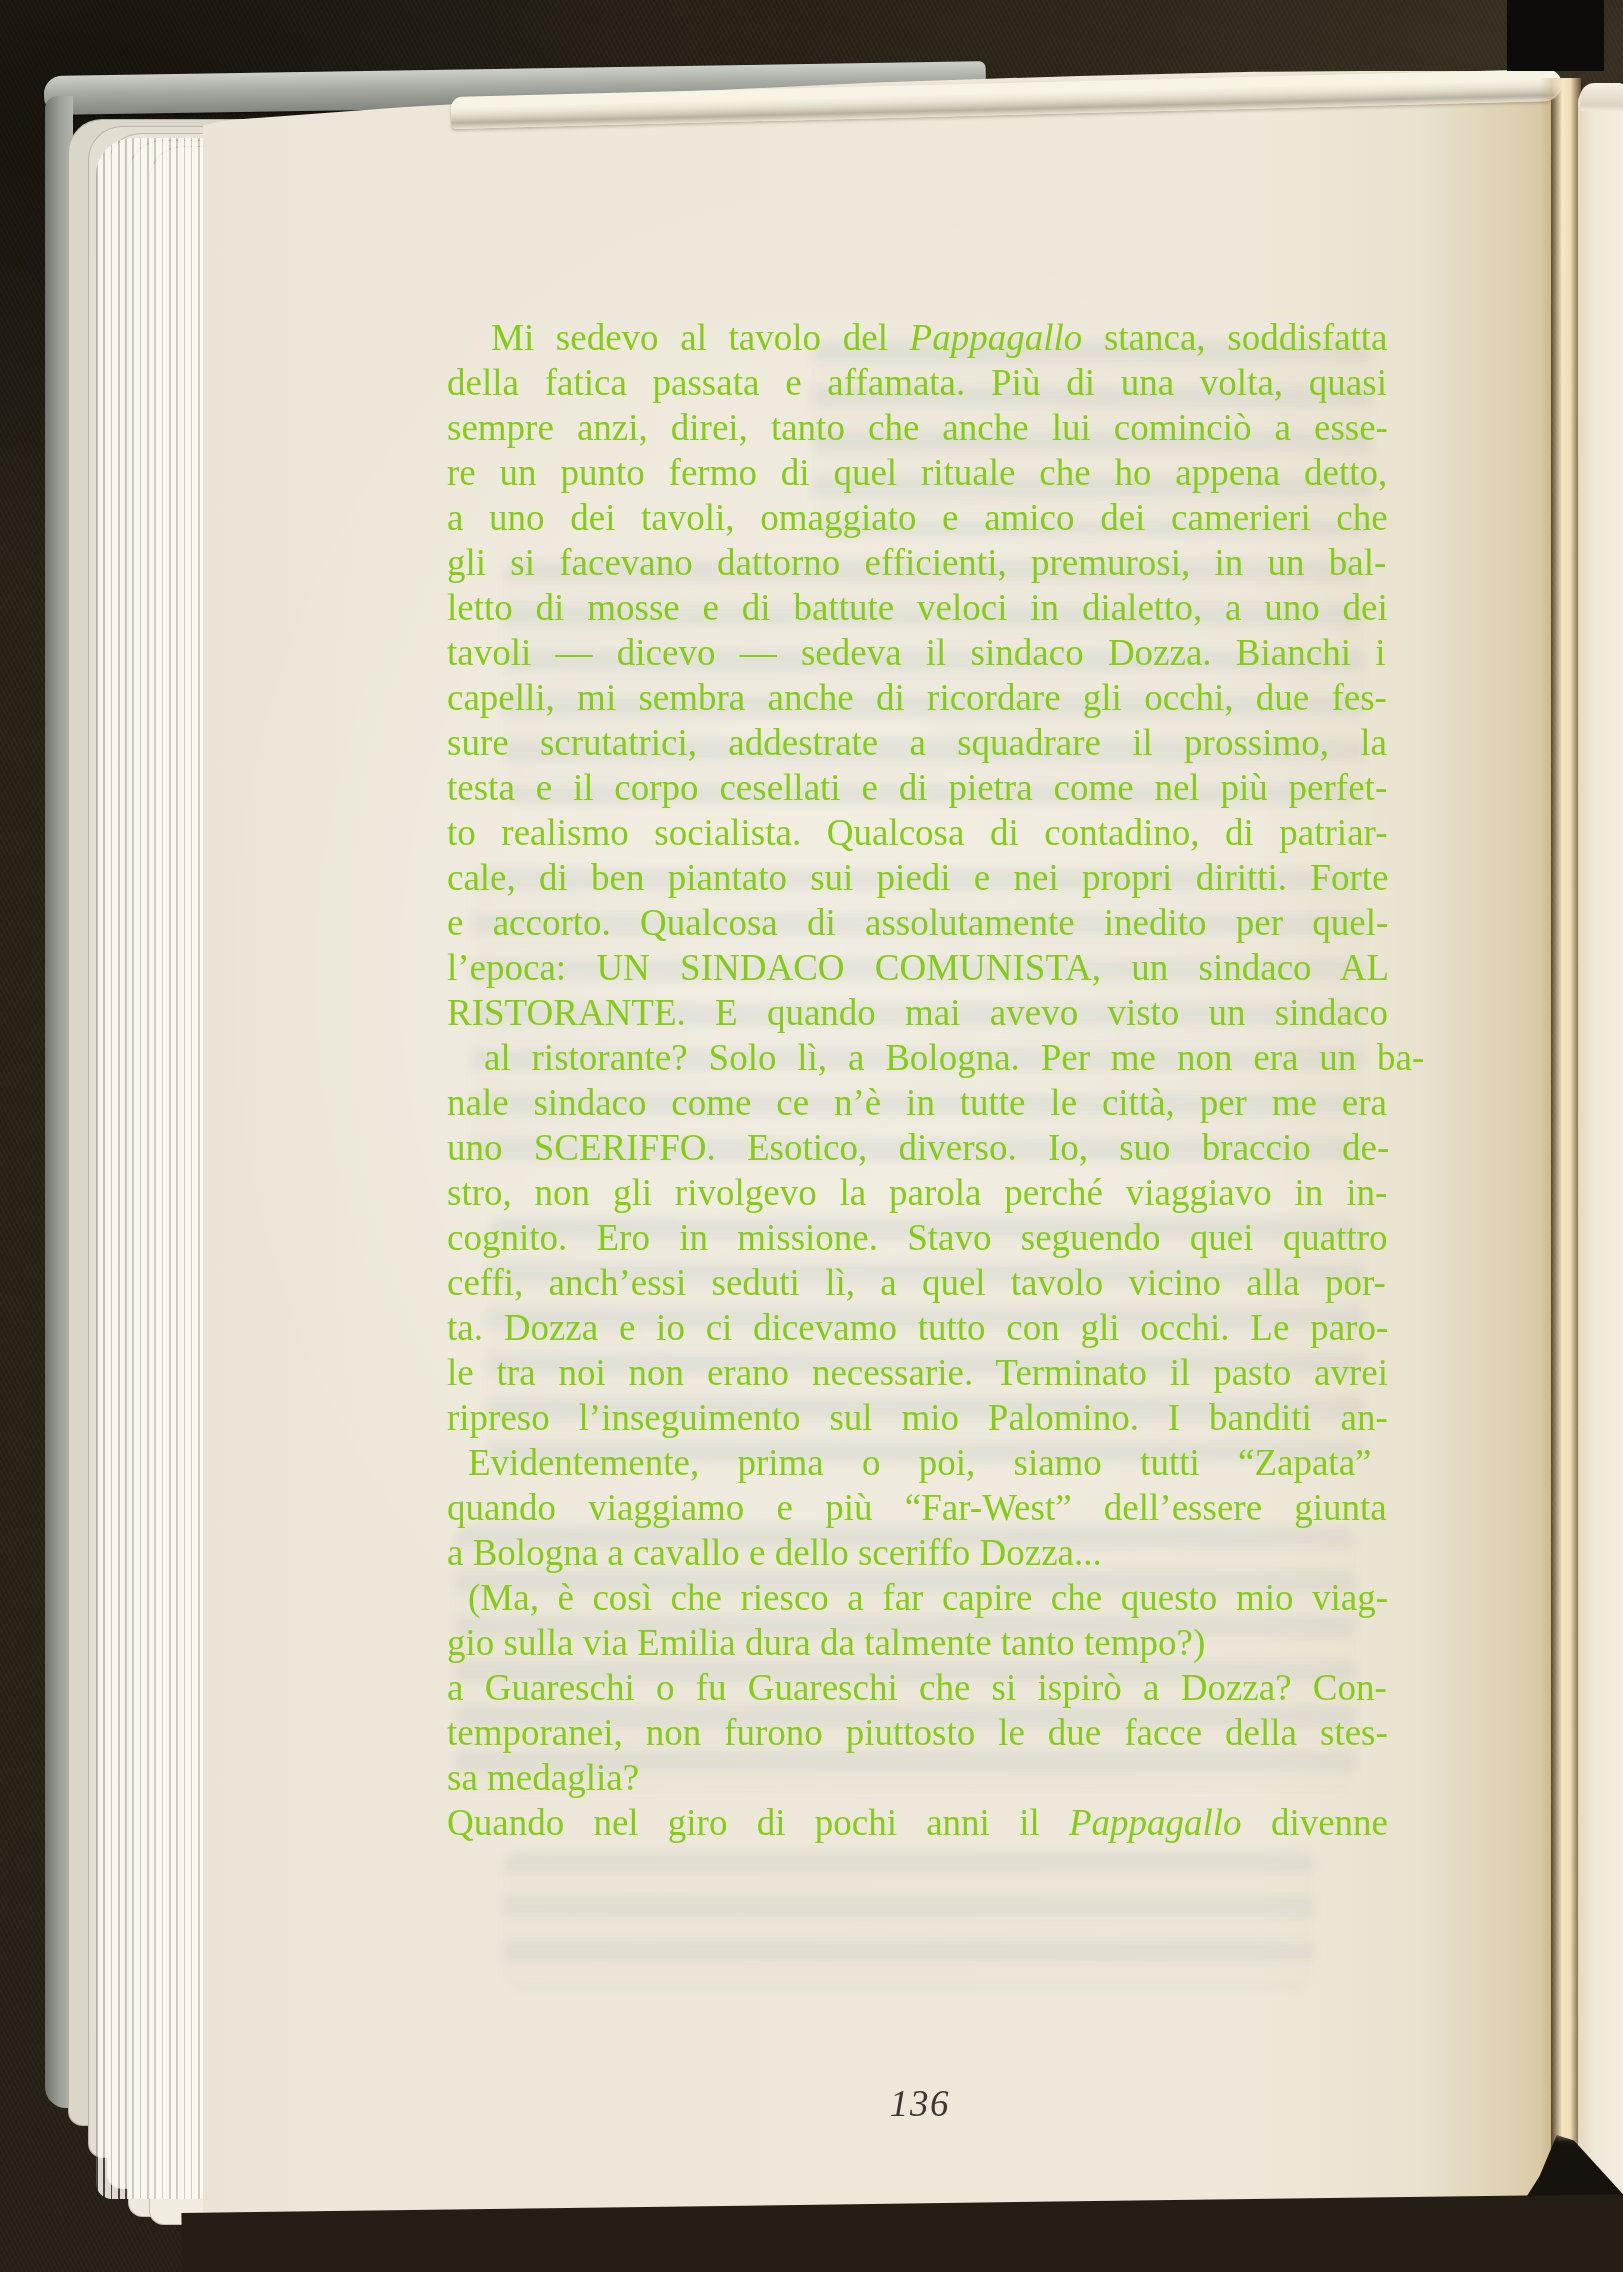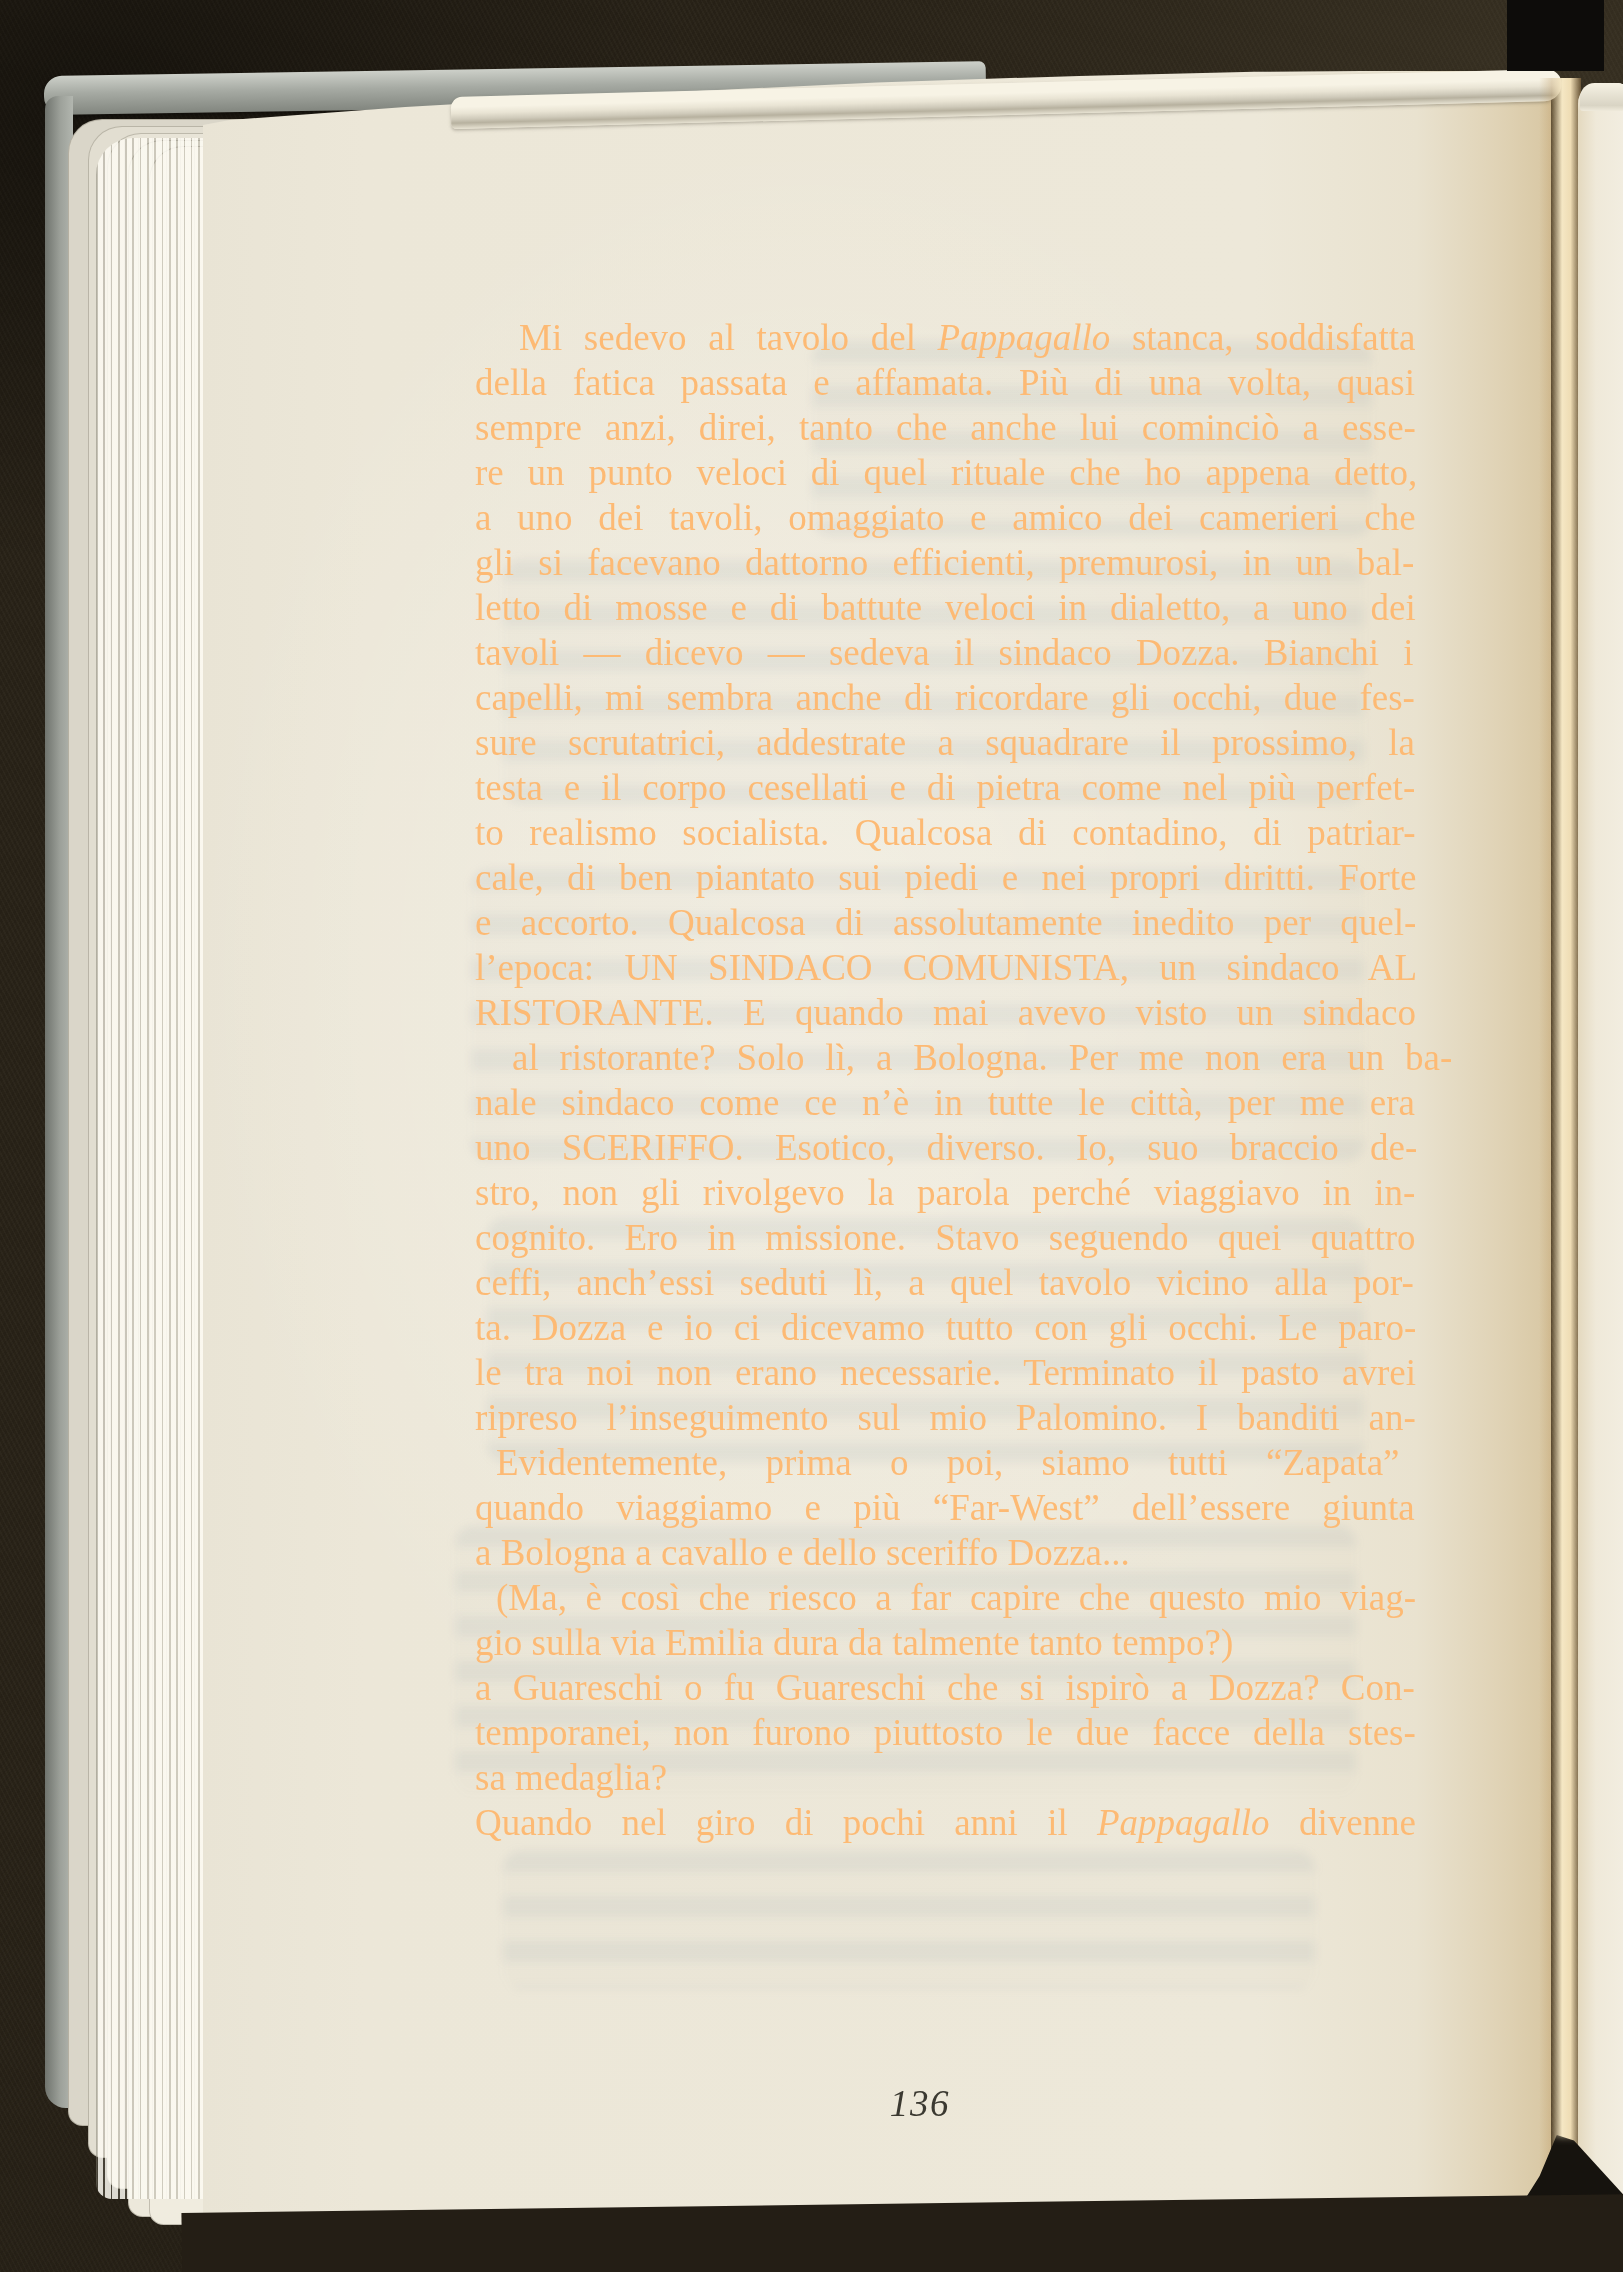--- a/index.html
+++ b/index.html
@@ -90,22 +90,22 @@
     background:repeating-linear-gradient(180deg, rgba(124,142,158,.105) 0 21px, rgba(124,142,158,.015) 21px 45px);
   }
   .g1{left:812px;top:341px;width:560px;height:195px;}
   .g2{left:503px;top:560px;width:861px;height:244px;}
   .g3{left:471px;top:869px;width:893px;height:292px;}
   .g4{left:487px;top:1218px;width:877px;height:244px;}
   .g5{left:455px;top:1526px;width:901px;height:268px;}
   .g6{left:503px;top:1851px;width:812px;height:138px;}
   
   .text-block{
-    position:absolute;left:475px;top:315px;width:930px;
-    font-size:37px;line-height:45px;color:#fdba74;
+    position:absolute;left:447px;top:315px;width:930px;
+    font-size:37px;line-height:45px;color:#84cc16;
   }
   .line{white-space:nowrap;}
   .line .it{font-style:italic;}
   .indent-wide{text-indent:44px;}
   .indent-narrow{text-indent:21px;}
   .page-number{
     position:absolute;left:455px;top:2082px;width:930px;text-align:center;
     font-style:italic;font-size:37px;color:#3b3931;letter-spacing:1.6px;
   }
 </style>
@@ -136,21 +136,21 @@
   <div class="ghost g2"></div>
   <div class="ghost g3"></div>
   <div class="ghost g4"></div>
   <div class="ghost g5"></div>
   <div class="ghost g6"></div>
 
   <div class="text-block">
       <div class="line indent-wide"><span class="ln" style="word-spacing: 12.4px;"><span>Mi sedevo al tavolo del </span><span class="it">Pappagallo</span><span> stanca, soddisfatta</span></span></div>
       <div class="line"><span class="ln" style="word-spacing: 16.5px;"><span>della fatica passata e affamata. Più di una volta, quasi</span></span></div>
       <div class="line"><span class="ln" style="word-spacing: 13.8px;"><span>sempre anzi, direi, tanto che anche lui cominciò a esse-</span></span></div>
-      <div class="line"><span class="ln" style="word-spacing: 14.6px;"><span>re un punto veloci di quel rituale che ho appena detto,</span></span></div>
+      <div class="line"><span class="ln" style="word-spacing: 14.6px;"><span>re un punto fermo di quel rituale che ho appena detto,</span></span></div>
       <div class="line"><span class="ln" style="word-spacing: 16.4px;"><span>a uno dei tavoli, omaggiato e amico dei camerieri che</span></span></div>
       <div class="line"><span class="ln" style="word-spacing: 15px;"><span>gli si facevano dattorno efficienti, premurosi, in un bal-</span></span></div>
       <div class="line"><span class="ln" style="word-spacing: 13.6px;"><span>letto di mosse e di battute veloci in dialetto, a uno dei</span></span></div>
       <div class="line"><span class="ln" style="word-spacing: 15px;"><span>tavoli — dicevo — sedeva il sindaco Dozza. Bianchi i</span></span></div>
       <div class="line"><span class="ln" style="word-spacing: 13px;"><span>capelli, mi sembra anche di ricordare gli occhi, due fes-</span></span></div>
       <div class="line"><span class="ln" style="word-spacing: 22px;"><span>sure scrutatrici, addestrate a squadrare il prossimo, la</span></span></div>
       <div class="line"><span class="ln" style="word-spacing: 11.6px;"><span>testa e il corpo cesellati e di pietra come nel più perfet-</span></span></div>
       <div class="line"><span class="ln" style="word-spacing: 16.3px;"><span>to realismo socialista. Qualcosa di contadino, di patriar-</span></span></div>
       <div class="line"><span class="ln" style="word-spacing: 14px;"><span>cale, di ben piantato sui piedi e nei propri diritti. Forte</span></span></div>
       <div class="line"><span class="ln" style="word-spacing: 20px;"><span>e accorto. Qualcosa di assolutamente inedito per quel-</span></span></div>

